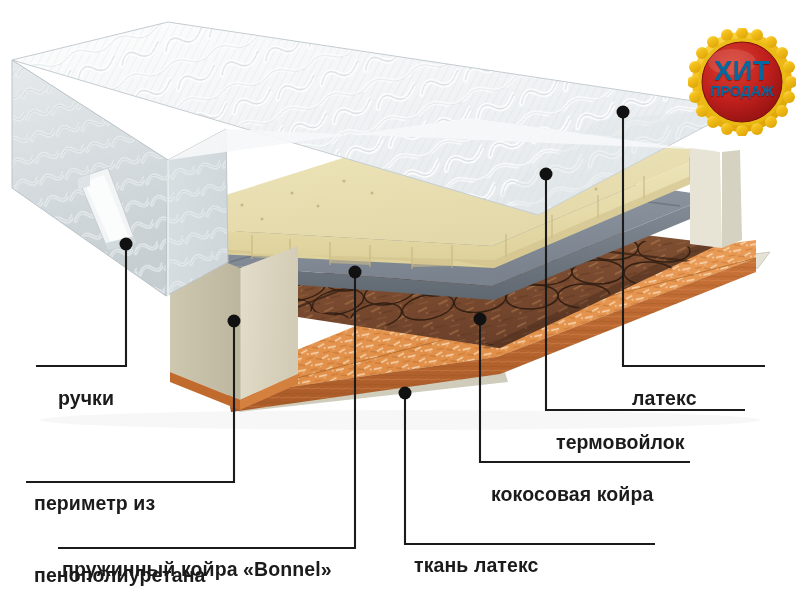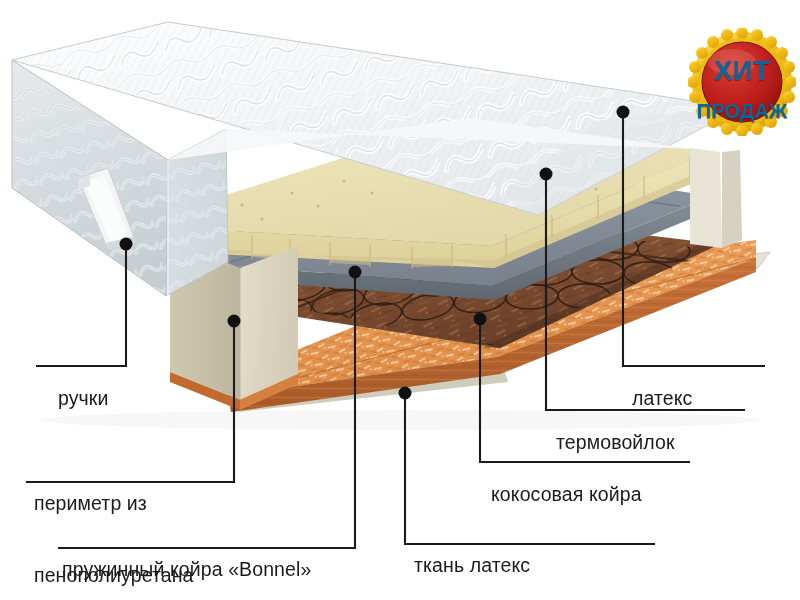--- a/index.html
+++ b/index.html
@@ -17,20 +17,21 @@
   #art{position:absolute;left:0;top:0;width:800px;height:600px;}
 
   
   .callout{
     position:absolute;
     color:#1b1b1b;
     font-size:19.5px;
     line-height:23px;
     white-space:pre;
     letter-spacing:.1px;
+    font-weight:bold;
   }
   .callout.two{line-height:24px;}
 
   
   #leaders{position:absolute;left:0;top:0;width:800px;height:600px;}
 
   
   #badge{
     position:absolute;
     left:688px;top:28px;
@@ -44,22 +45,22 @@
     text-shadow:0 1px 1px rgba(110,0,0,.55);
     pointer-events:none;
   }
   #badge .bt1{
     top:30px;
     font-size:27px;
     line-height:27px;
     letter-spacing:.5px;
   }
   #badge .bt2{
-    top:76px;
-    font-size:20px;
+    top:56px;
+    font-size:14px;
     line-height:15px;
     letter-spacing:.2px;
   }
 </style>
 </head>
 <body>
 
 <div id="stage">
 
   <svg id="art" viewBox="0 0 800 600">

